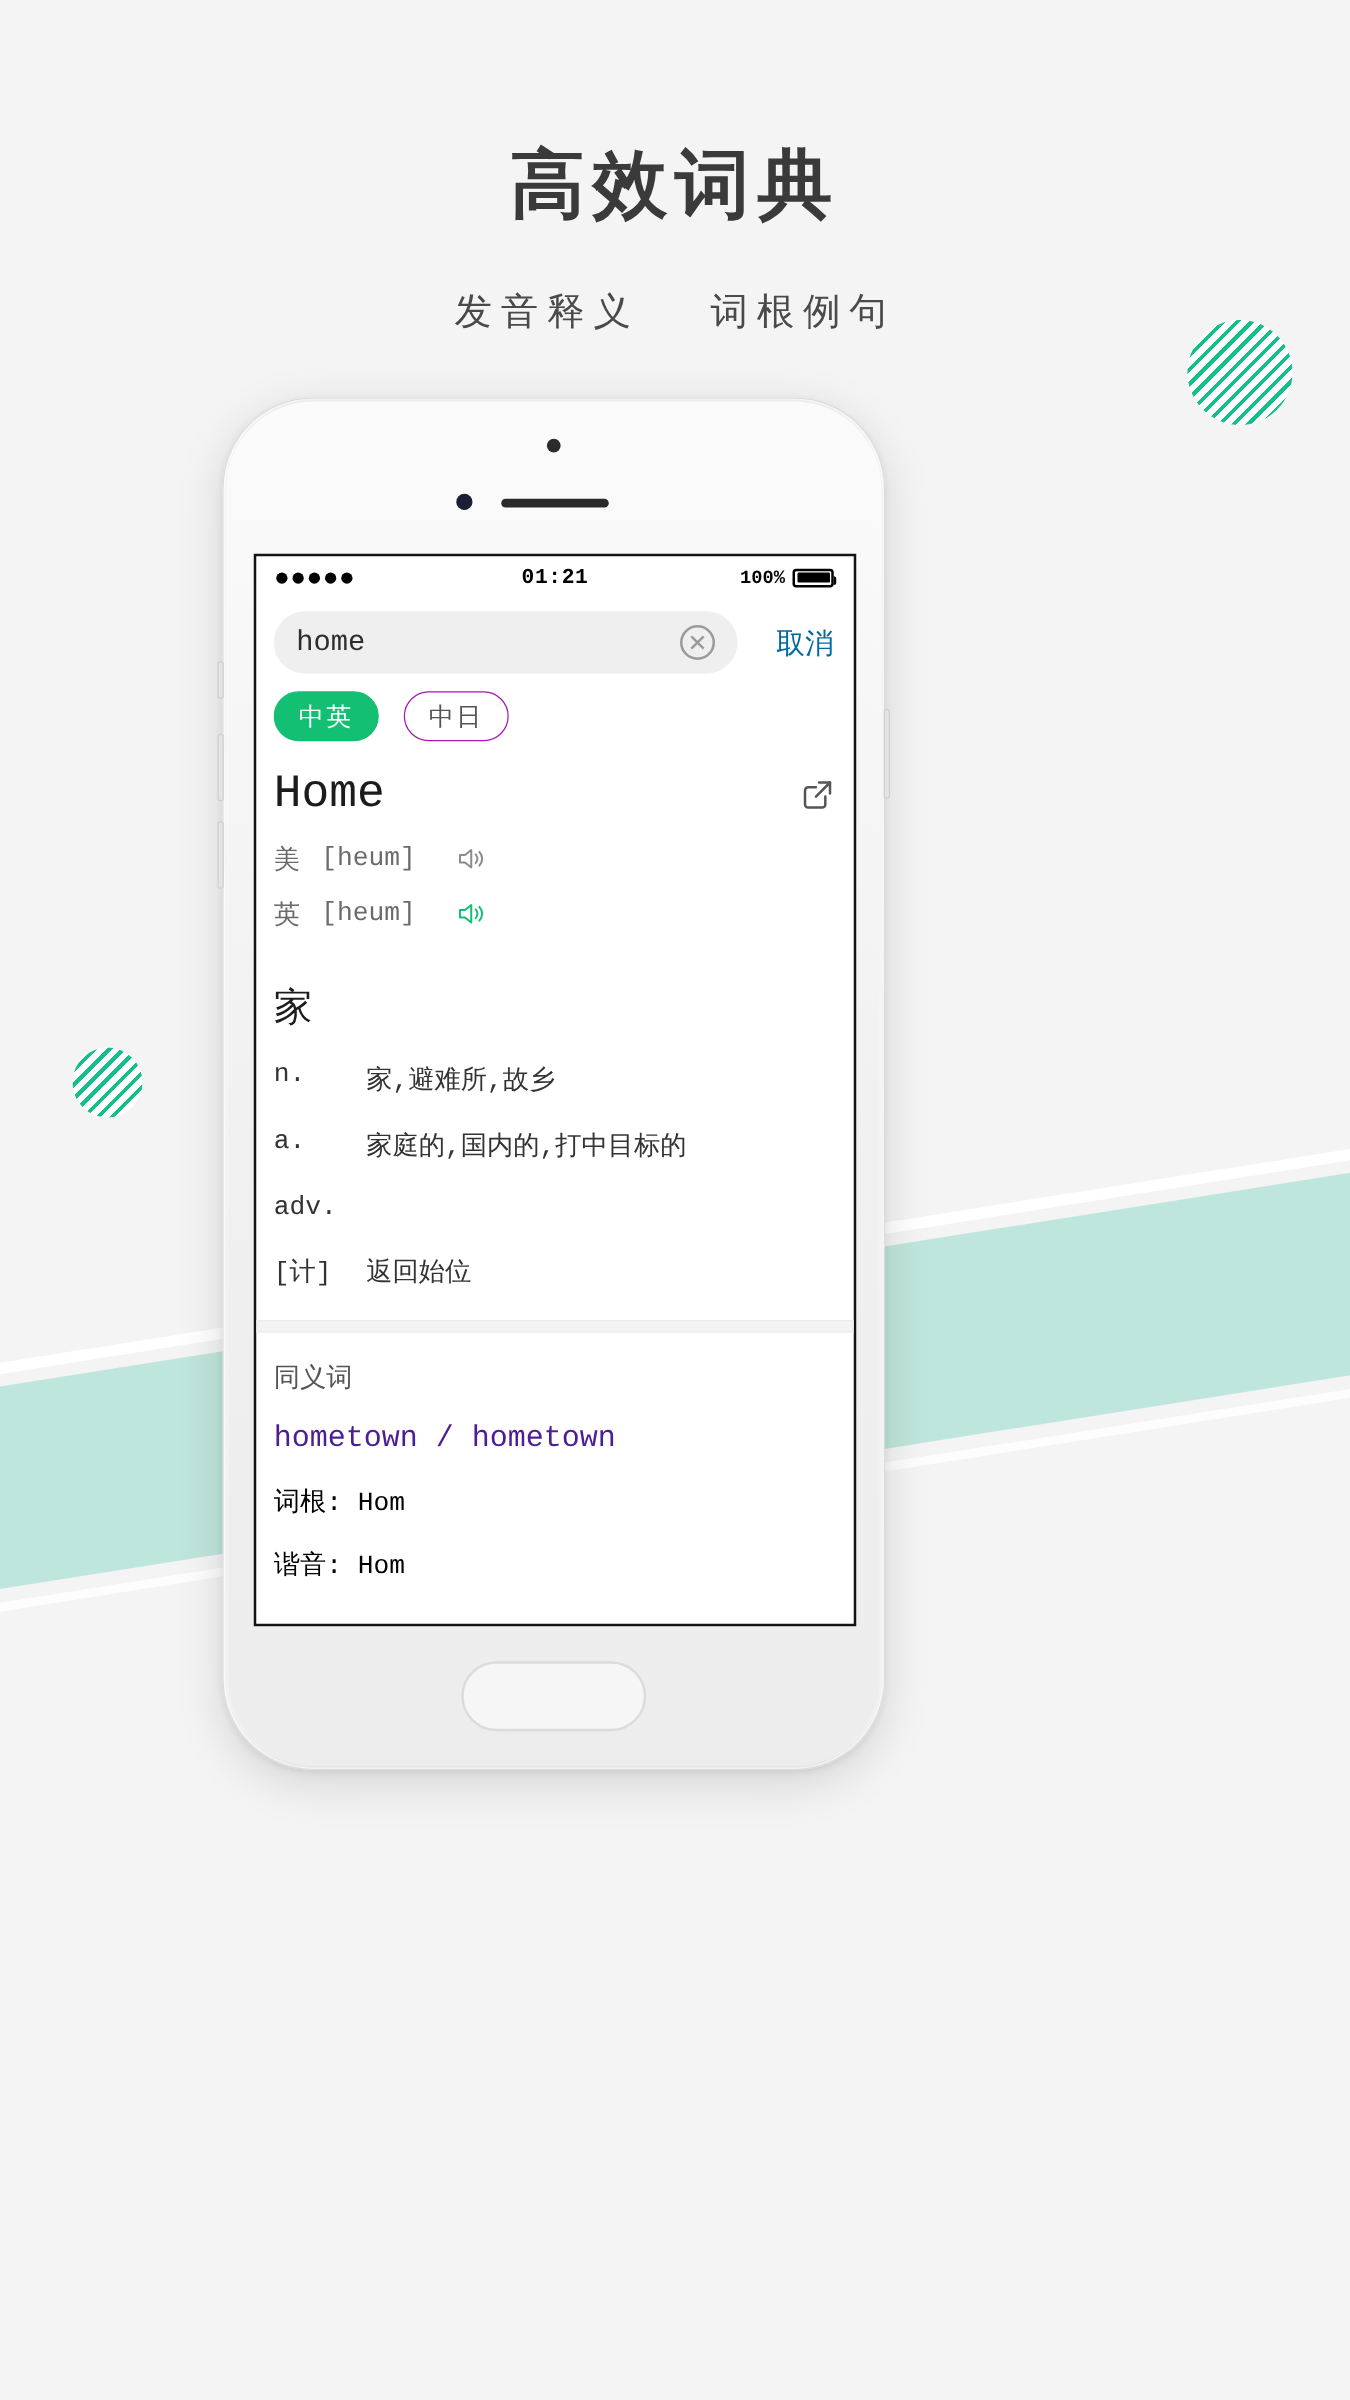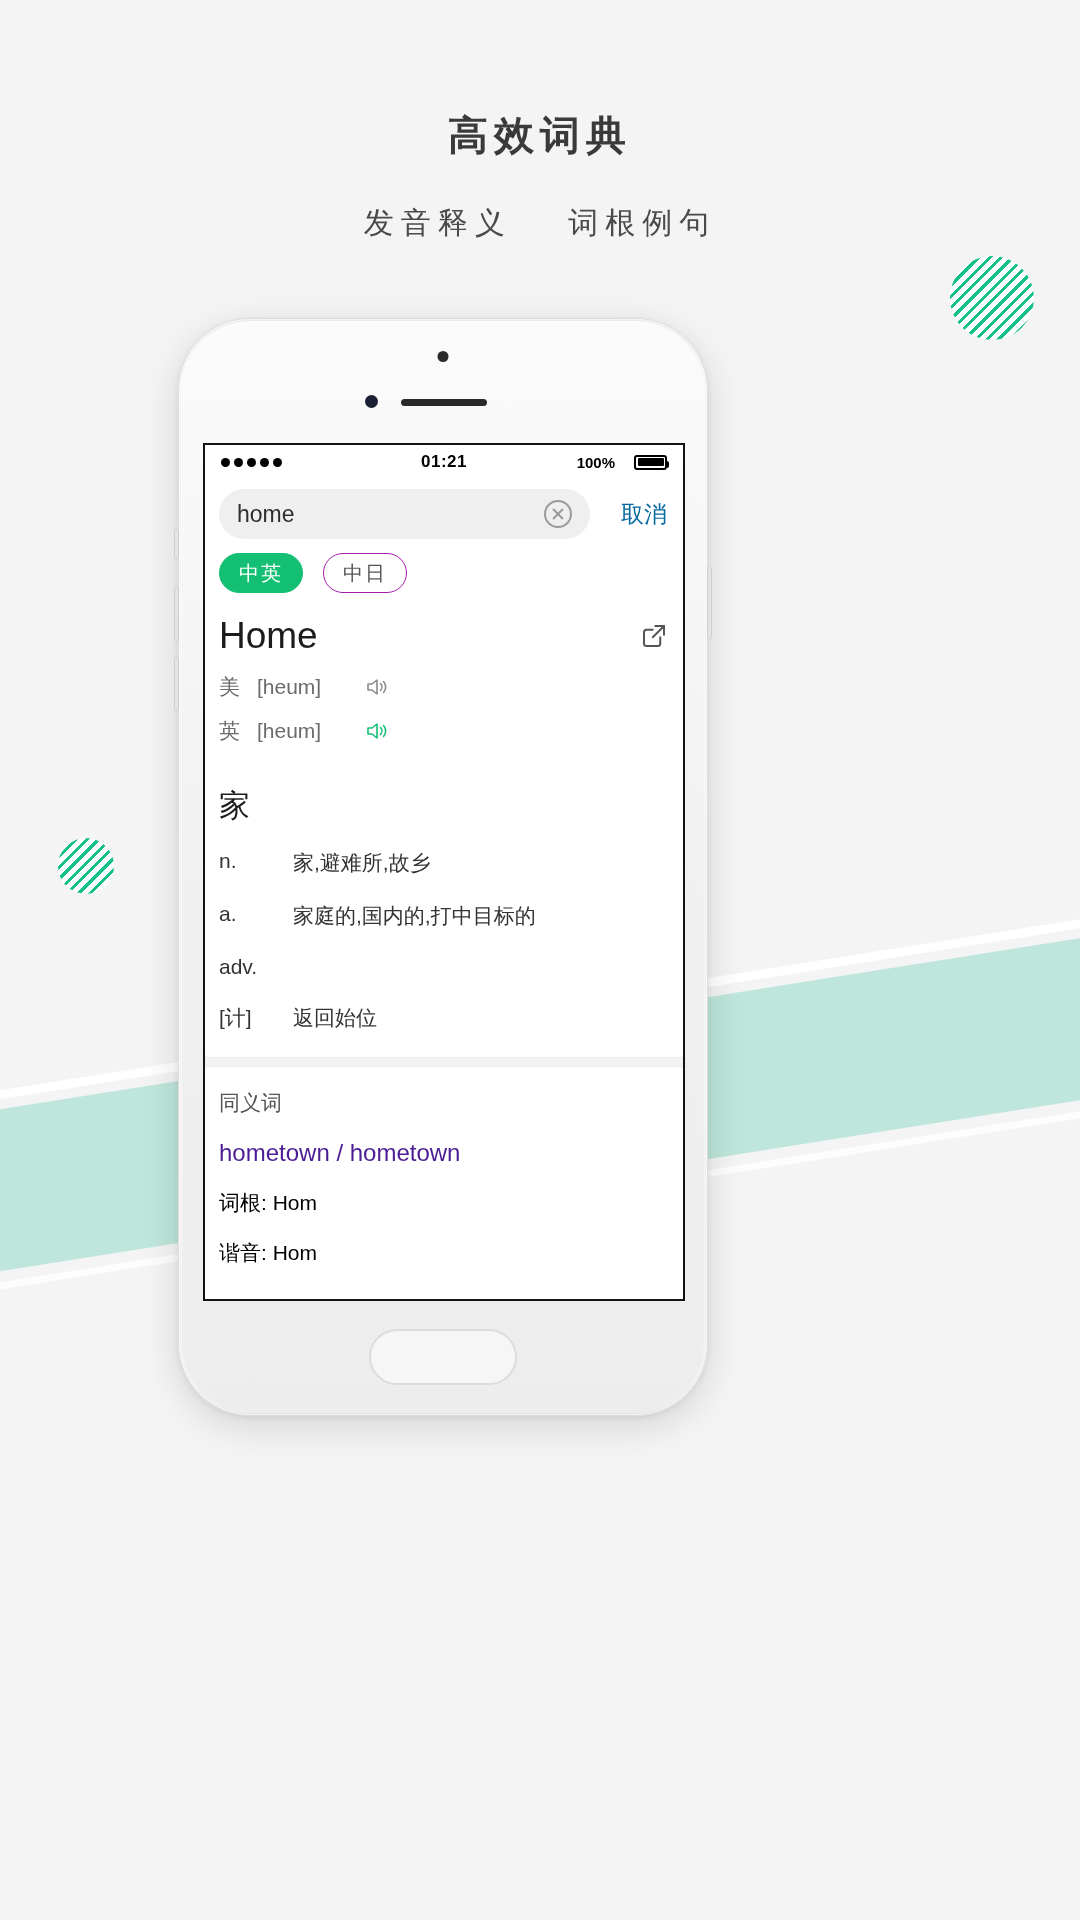--- a/index.html
+++ b/index.html
@@ -22,36 +22,37 @@
     position: absolute; border-radius: 50%;
     background-image: repeating-linear-gradient(-45deg, #14c08a 0 3px, #ffffff 3px 8px);
   }
   .hatch-a { right: 46px; top: 256px; width: 84px; height: 84px; }
   .hatch-b { left: 58px; top: 838px; width: 56px; height: 56px; }
 
   
   .header { position: absolute; left: 0; top: 0; width: 1080px; text-align: center; }
   .app-title {
     margin-top: 108px;
-    font-size: 40px; font-weight: bold; letter-spacing: 6px; color: #3a3a3a;
+    font-size: 60px; font-weight: bold; letter-spacing: 6px; color: #3a3a3a;
   }
   .app-subtitle {
     margin-top: 40px;
     font-size: 30px; letter-spacing: 7px; color: #4a4a4a;
   }
   .app-subtitle .gap { display: inline-block; width: 26px; }
 
   
   .phone {
     position: absolute; left: 178px; top: 318px;
     width: 530px; height: 1098px;
     background: linear-gradient(180deg,#fbfbfb 0%, #f0f0f0 55%, #ededed 100%);
     border-radius: 72px;
     border: 1px solid #dcdcdc;
     box-shadow: 0 10px 38px rgba(0,0,0,.13), 0 2px 6px rgba(0,0,0,.07);
+    font-family: Liberation Mono, monospace;
   }
   .phone:before { 
     content:""; position:absolute; inset:0; border-radius:72px;
     box-shadow: inset 2px 0 3px rgba(255,255,255,.95), inset -2px 0 3px rgba(255,255,255,.9),
                 inset 0 0 0 2px rgba(210,210,210,.55);
     pointer-events:none;
   }
   .btn-side { position: absolute; background: #e4e4e4; border: 1px solid #cfcfcf; border-radius: 3px; }
   .btn-silent { left: -5px; top: 210px; width: 5px; height: 30px; }
   .btn-volup  { left: -5px; top: 268px; width: 5px; height: 54px; }
@@ -74,21 +75,21 @@
     width: 482px; height: 858px;
     background: #ffffff;
     border: 2px solid #131313;
     overflow: hidden;
   }
 
   .statusbar { height: 34px; display: flex; align-items: center; padding: 0 16px; font-size: 17px; color: #000; }
   .sb-left { display: flex; align-items: center; gap: 4px; }
   .dot { width: 9px; height: 9px; border-radius: 50%; background: #000; }
   .sb-center { position: absolute; left: 0; right: 0; text-align: center; font-size: 17px; font-weight: bold; letter-spacing: .5px; pointer-events: none; }
-  .sb-right { margin-left: auto; display: flex; align-items: center; gap: 19px; z-index: 2; }
+  .sb-right { margin-left: auto; display: flex; align-items: center; gap: 6px; z-index: 2; }
   .sb-batt-text { font-size: 15px; font-weight: bold; }
   .batt { position: relative; width: 33px; height: 15px; border: 2px solid #000; border-radius: 3px; }
   .batt-fill { position: absolute; inset: 1.5px; background: #000; border-radius: 1px; }
   .batt-cap { position: absolute; right: -4px; top: 4px; width: 2.5px; height: 7px; background: #000; border-radius: 0 2px 2px 0; }
 
   
   .search-row { display: flex; align-items: center; padding: 10px 14px 14px 14px; gap: 12px; }
   .search-field {
     flex: 1; height: 50px; background: #efefef; border-radius: 25px;
     display: flex; align-items: center; padding: 0 18px;

